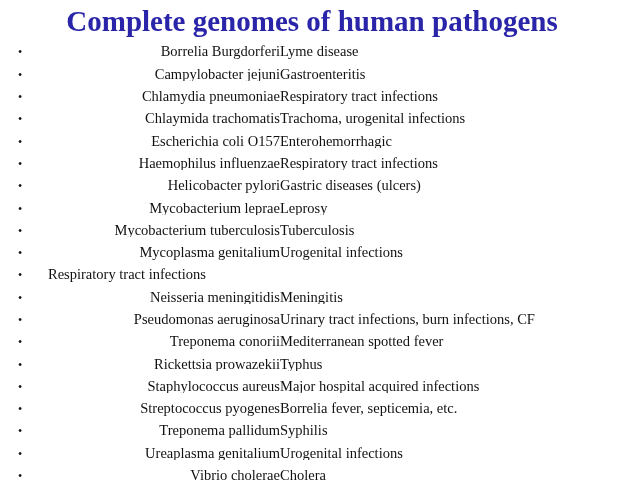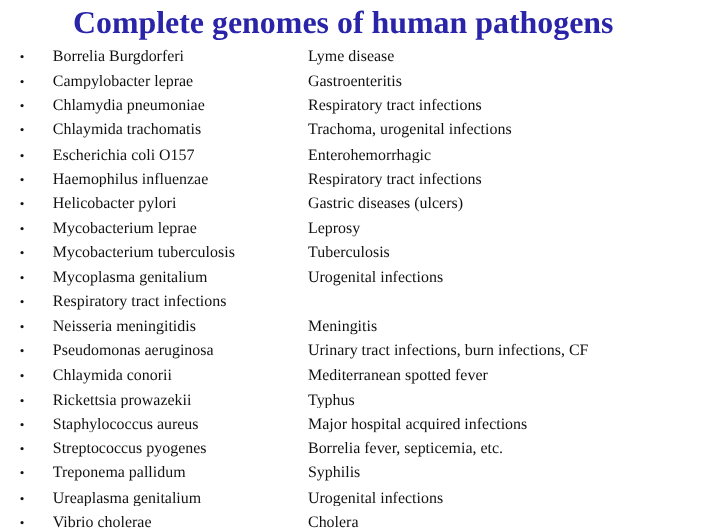--- a/index.html
+++ b/index.html
@@ -51,41 +51,42 @@
     color: #111111;
     text-align: left;
     padding-left: 4px;
     box-sizing: border-box;
   }
   .organism {
     width: 232px;
     flex: 0 0 232px;
     white-space: nowrap;
     overflow: hidden;
+    text-align: right;
   }
   .disease {
     flex: 1 1 auto;
     white-space: nowrap;
     overflow: hidden;
   }
 </style>
 </head>
 <body>
 
 <div class="slide">
   <h1 class="slide-title">Complete genomes of human pathogens</h1>
   <ul class="list">
     <li class="row">
       <span class="bullet">•</span>
       <span class="organism">Borrelia Burgdorferi</span>
       <span class="disease">Lyme disease</span>
     </li>
     <li class="row">
       <span class="bullet">•</span>
-      <span class="organism">Campylobacter leprae</span>
+      <span class="organism">Campylobacter jejuni</span>
       <span class="disease">Gastroenteritis</span>
     </li>
     <li class="row">
       <span class="bullet">•</span>
       <span class="organism">Chlamydia pneumoniae</span>
       <span class="disease">Respiratory tract infections</span>
     </li>
     <li class="row">
       <span class="bullet">•</span>
       <span class="organism">Chlaymida trachomatis</span>
@@ -130,21 +131,21 @@
       <span class="organism">Neisseria meningitidis</span>
       <span class="disease">Meningitis</span>
     </li>
     <li class="row">
       <span class="bullet">•</span>
       <span class="organism">Pseudomonas aeruginosa</span>
       <span class="disease">Urinary tract infections, burn infections, CF</span>
     </li>
     <li class="row">
       <span class="bullet">•</span>
-      <span class="organism">Chlaymida conorii</span>
+      <span class="organism">Treponema conorii</span>
       <span class="disease">Mediterranean spotted fever</span>
     </li>
     <li class="row">
       <span class="bullet">•</span>
       <span class="organism">Rickettsia prowazekii</span>
       <span class="disease">Typhus</span>
     </li>
     <li class="row">
       <span class="bullet">•</span>
       <span class="organism">Staphylococcus aureus</span>

